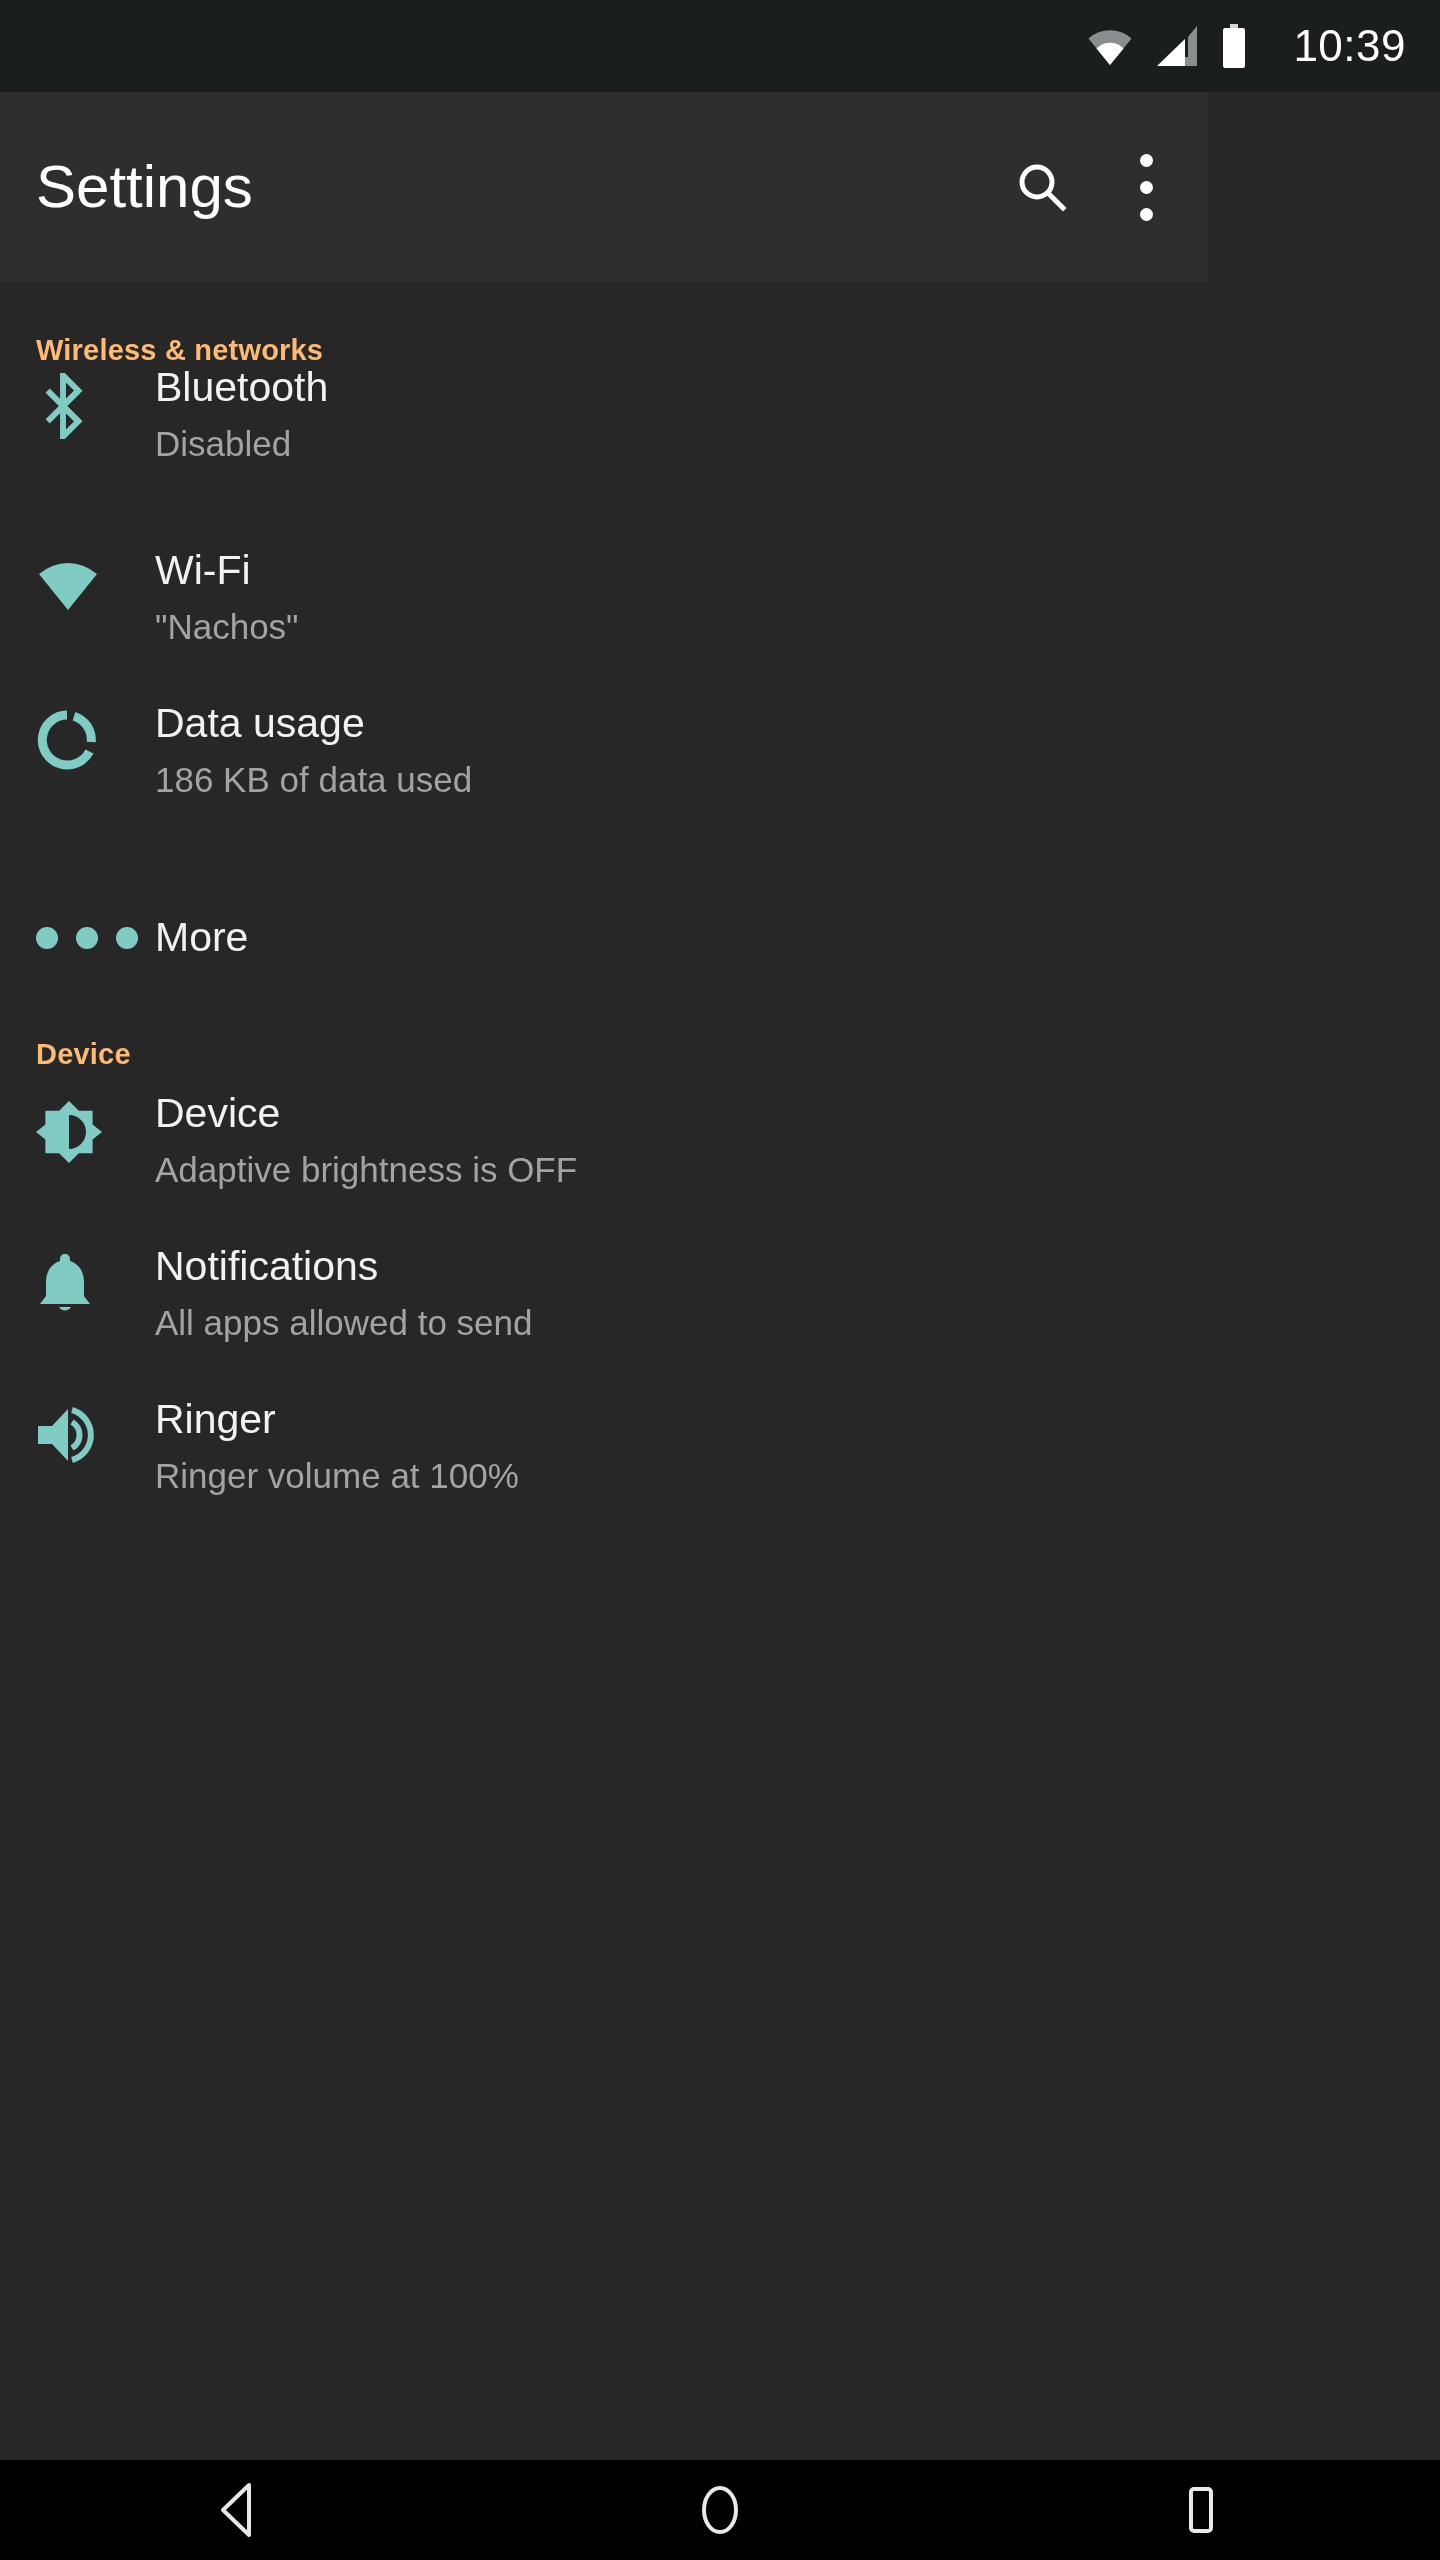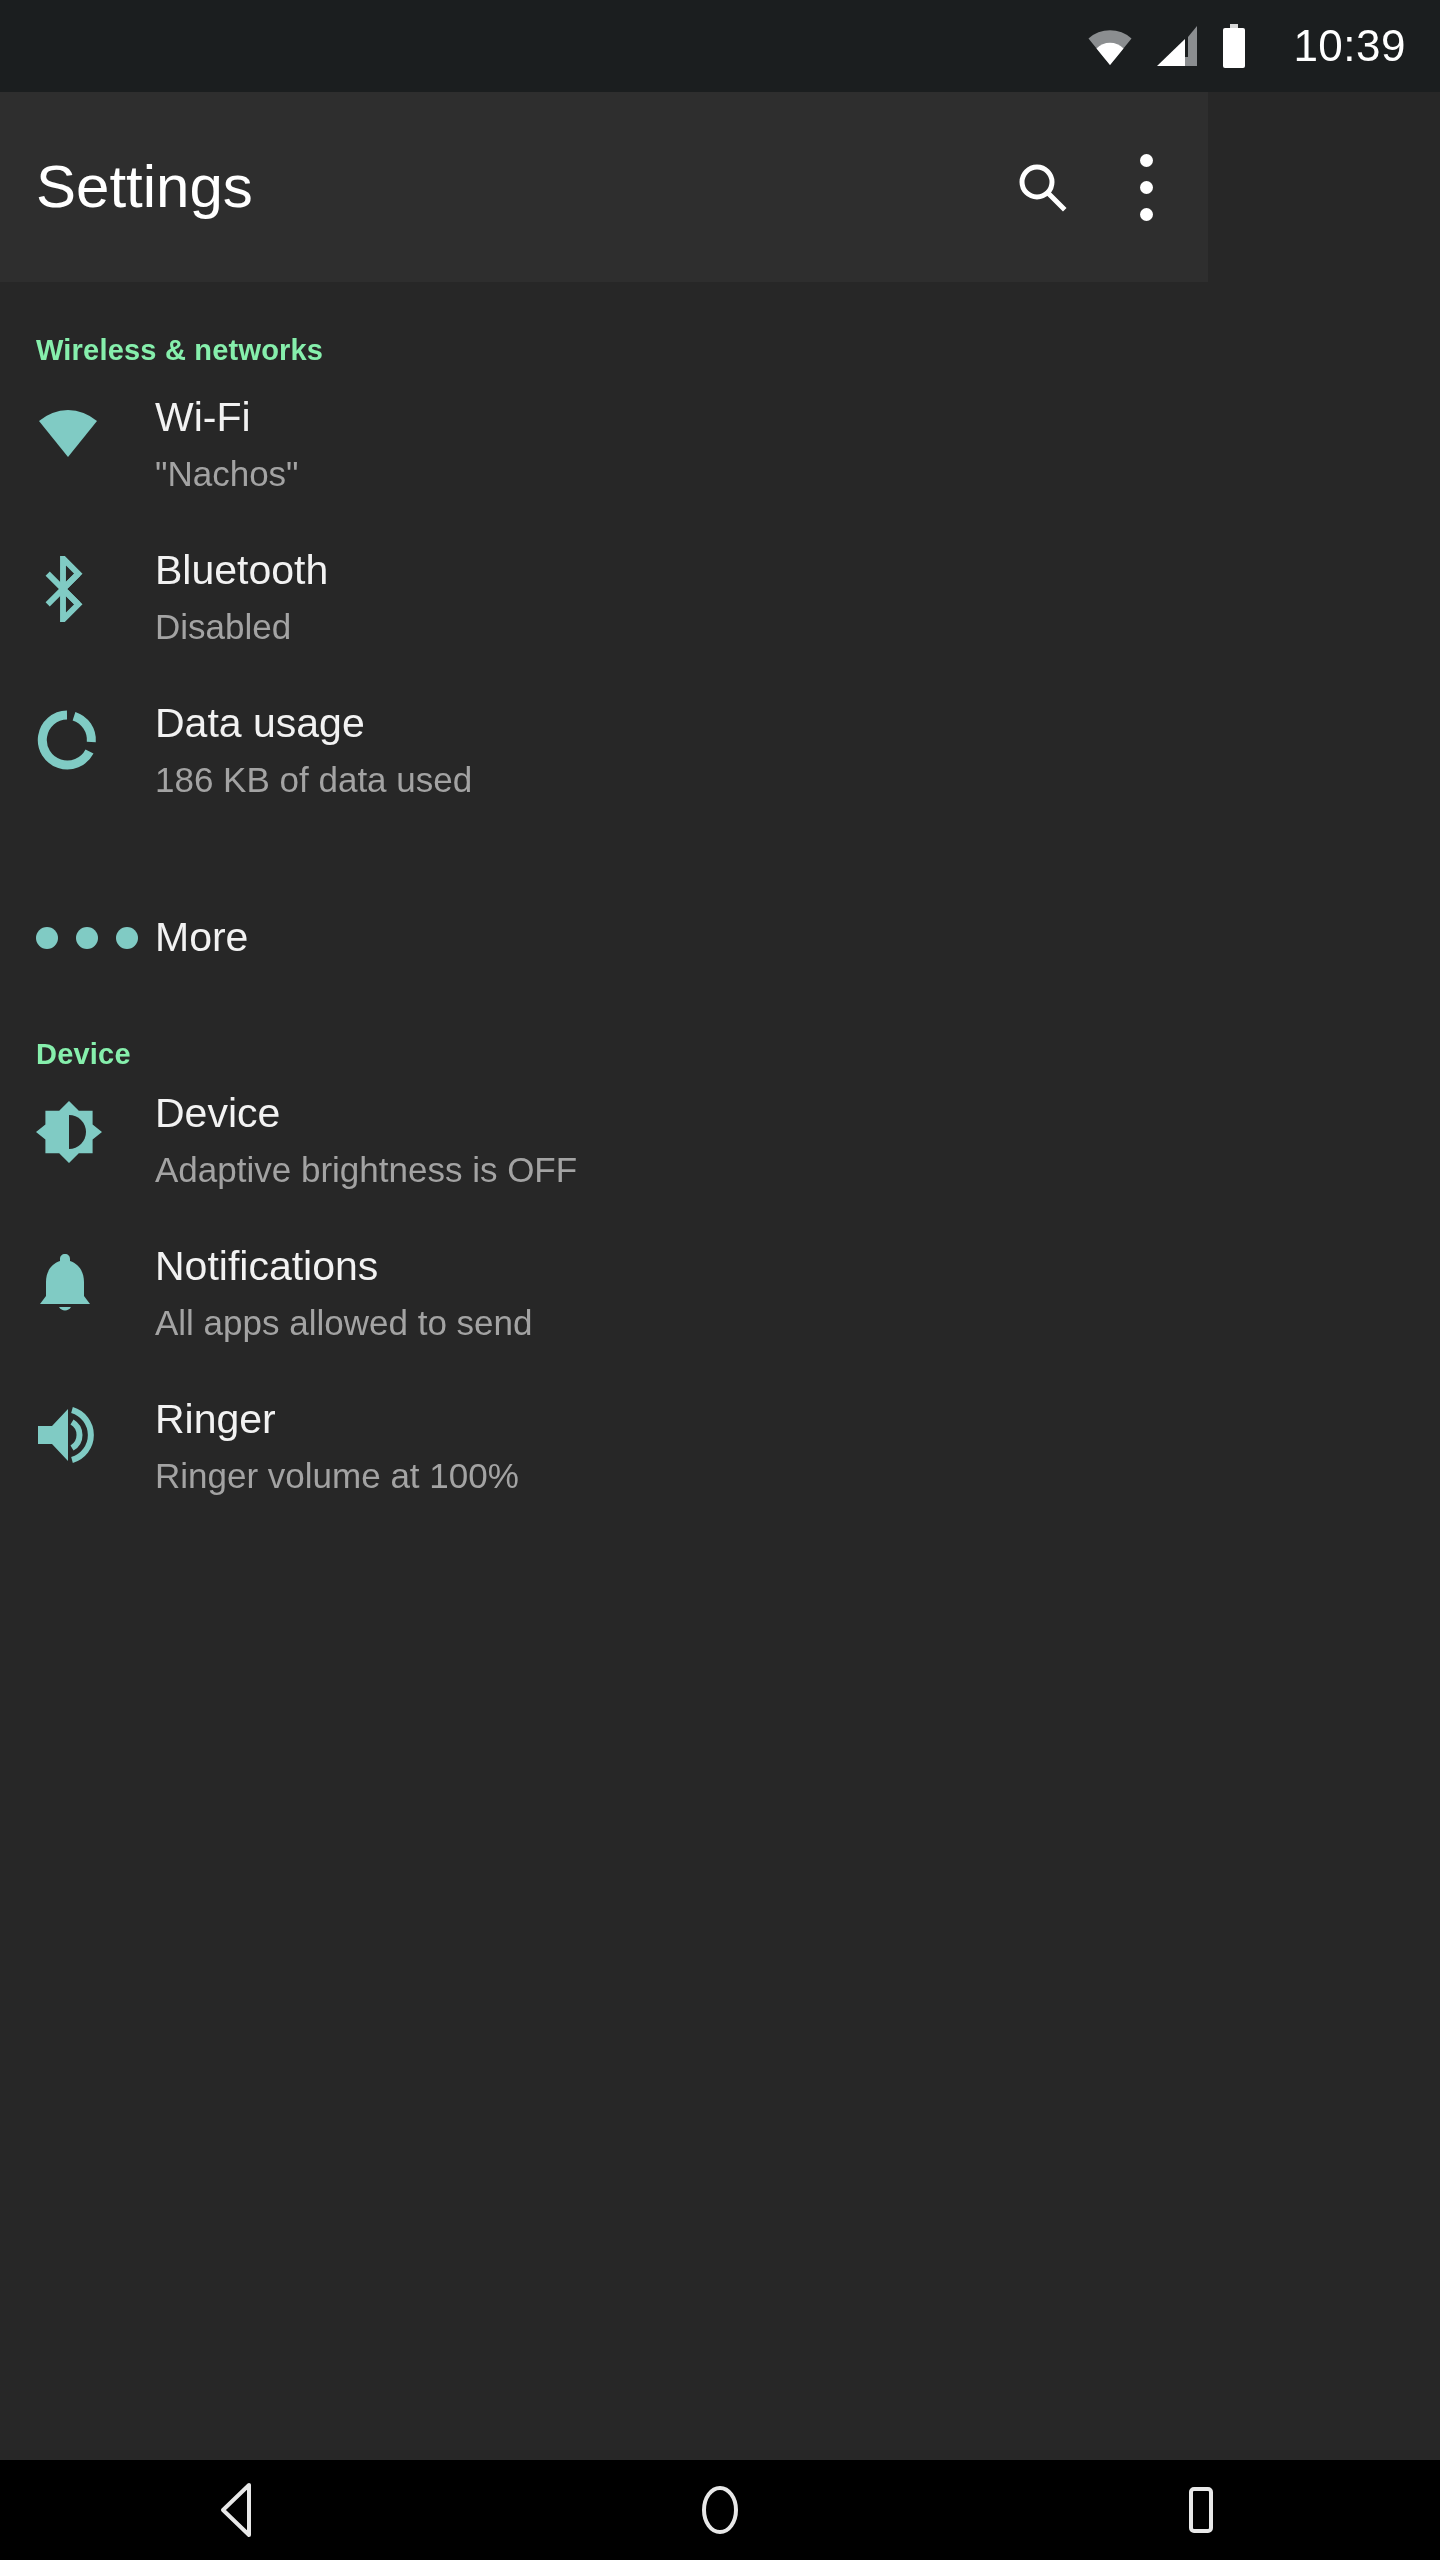--- a/index.html
+++ b/index.html
@@ -46,21 +46,21 @@
   .overflow-btn { width:96px; margin-right:14px; }
   .dot-v { width:13px; height:13px; border-radius:50%; background:#ffffff; }
   .dots-col { display:flex; flex-direction:column; gap:14px; align-items:center; }
 
   
   .list {
     position:absolute; top:282px; left:0; width:1440px; height:2178px;
     background:#272727; overflow:hidden;
   }
   .section-header {
-    color:#86efac; font-size:29px; font-weight:700;
+    color:#fdba74; font-size:29px; font-weight:700;
     padding-left:36px; letter-spacing:0.2px;
   }
   .sec-wireless { margin-top:52px; }
   .sec-device   { margin-top:40px; }
 
   .row {
     display:flex; align-items:flex-start;
     height:155px; padding-left:36px; cursor:pointer;
   }
   .row-icon {
@@ -148,43 +148,43 @@
             <span class="dot-v"></span>
         </div>
       </div>
     </div>
   </div>
 
   <div class="list">
 
     <div class="section-header sec-wireless">Wireless &amp; networks</div>
 
-    <div class="row row-wifi">
-      <div class="row-icon">
-        <svg width="64" height="56" viewBox="0 0 64 56">
-          <path d="M32 54 L3 18 A44 44 0 0 1 61 18 Z" fill="#80cbc4"></path>
-        </svg>
-      </div>
-      <div class="row-text">
-        <div class="row-title">Wi-Fi</div>
-        <div class="row-sub">"Nachos"</div>
-      </div>
-    </div>
-
     <div class="row row-bt">
       <div class="row-icon">
         <svg width="54" height="66" viewBox="0 0 40 56">
           <path d="M20 2 L33 15 L20 28 L20 2 Z M20 28 L33 41 L20 54 L20 28 Z" fill="none" stroke="#80cbc4" stroke-width="5" stroke-linejoin="miter"></path>
           <line x1="7" y1="15" x2="33" y2="41" stroke="#80cbc4" stroke-width="5"></line>
           <line x1="7" y1="41" x2="33" y2="15" stroke="#80cbc4" stroke-width="5"></line>
         </svg>
       </div>
       <div class="row-text">
         <div class="row-title">Bluetooth</div>
         <div class="row-sub">Disabled</div>
+      </div>
+    </div>
+
+    <div class="row row-wifi">
+      <div class="row-icon">
+        <svg width="64" height="56" viewBox="0 0 64 56">
+          <path d="M32 54 L3 18 A44 44 0 0 1 61 18 Z" fill="#80cbc4"></path>
+        </svg>
+      </div>
+      <div class="row-text">
+        <div class="row-title">Wi-Fi</div>
+        <div class="row-sub">"Nachos"</div>
       </div>
     </div>
 
     <div class="row row-data">
       <div class="row-icon">
         <svg width="62" height="62" viewBox="0 0 62 62">
           <path d="M31 6 A25 25 0 1 0 53.5 42.5" fill="none" stroke="#80cbc4" stroke-width="9" stroke-linecap="butt"></path>
           <path d="M38 7.2 A25 25 0 0 1 55.3 33" fill="none" stroke="#80cbc4" stroke-width="9" stroke-linecap="butt"></path>
         </svg>
       </div>

